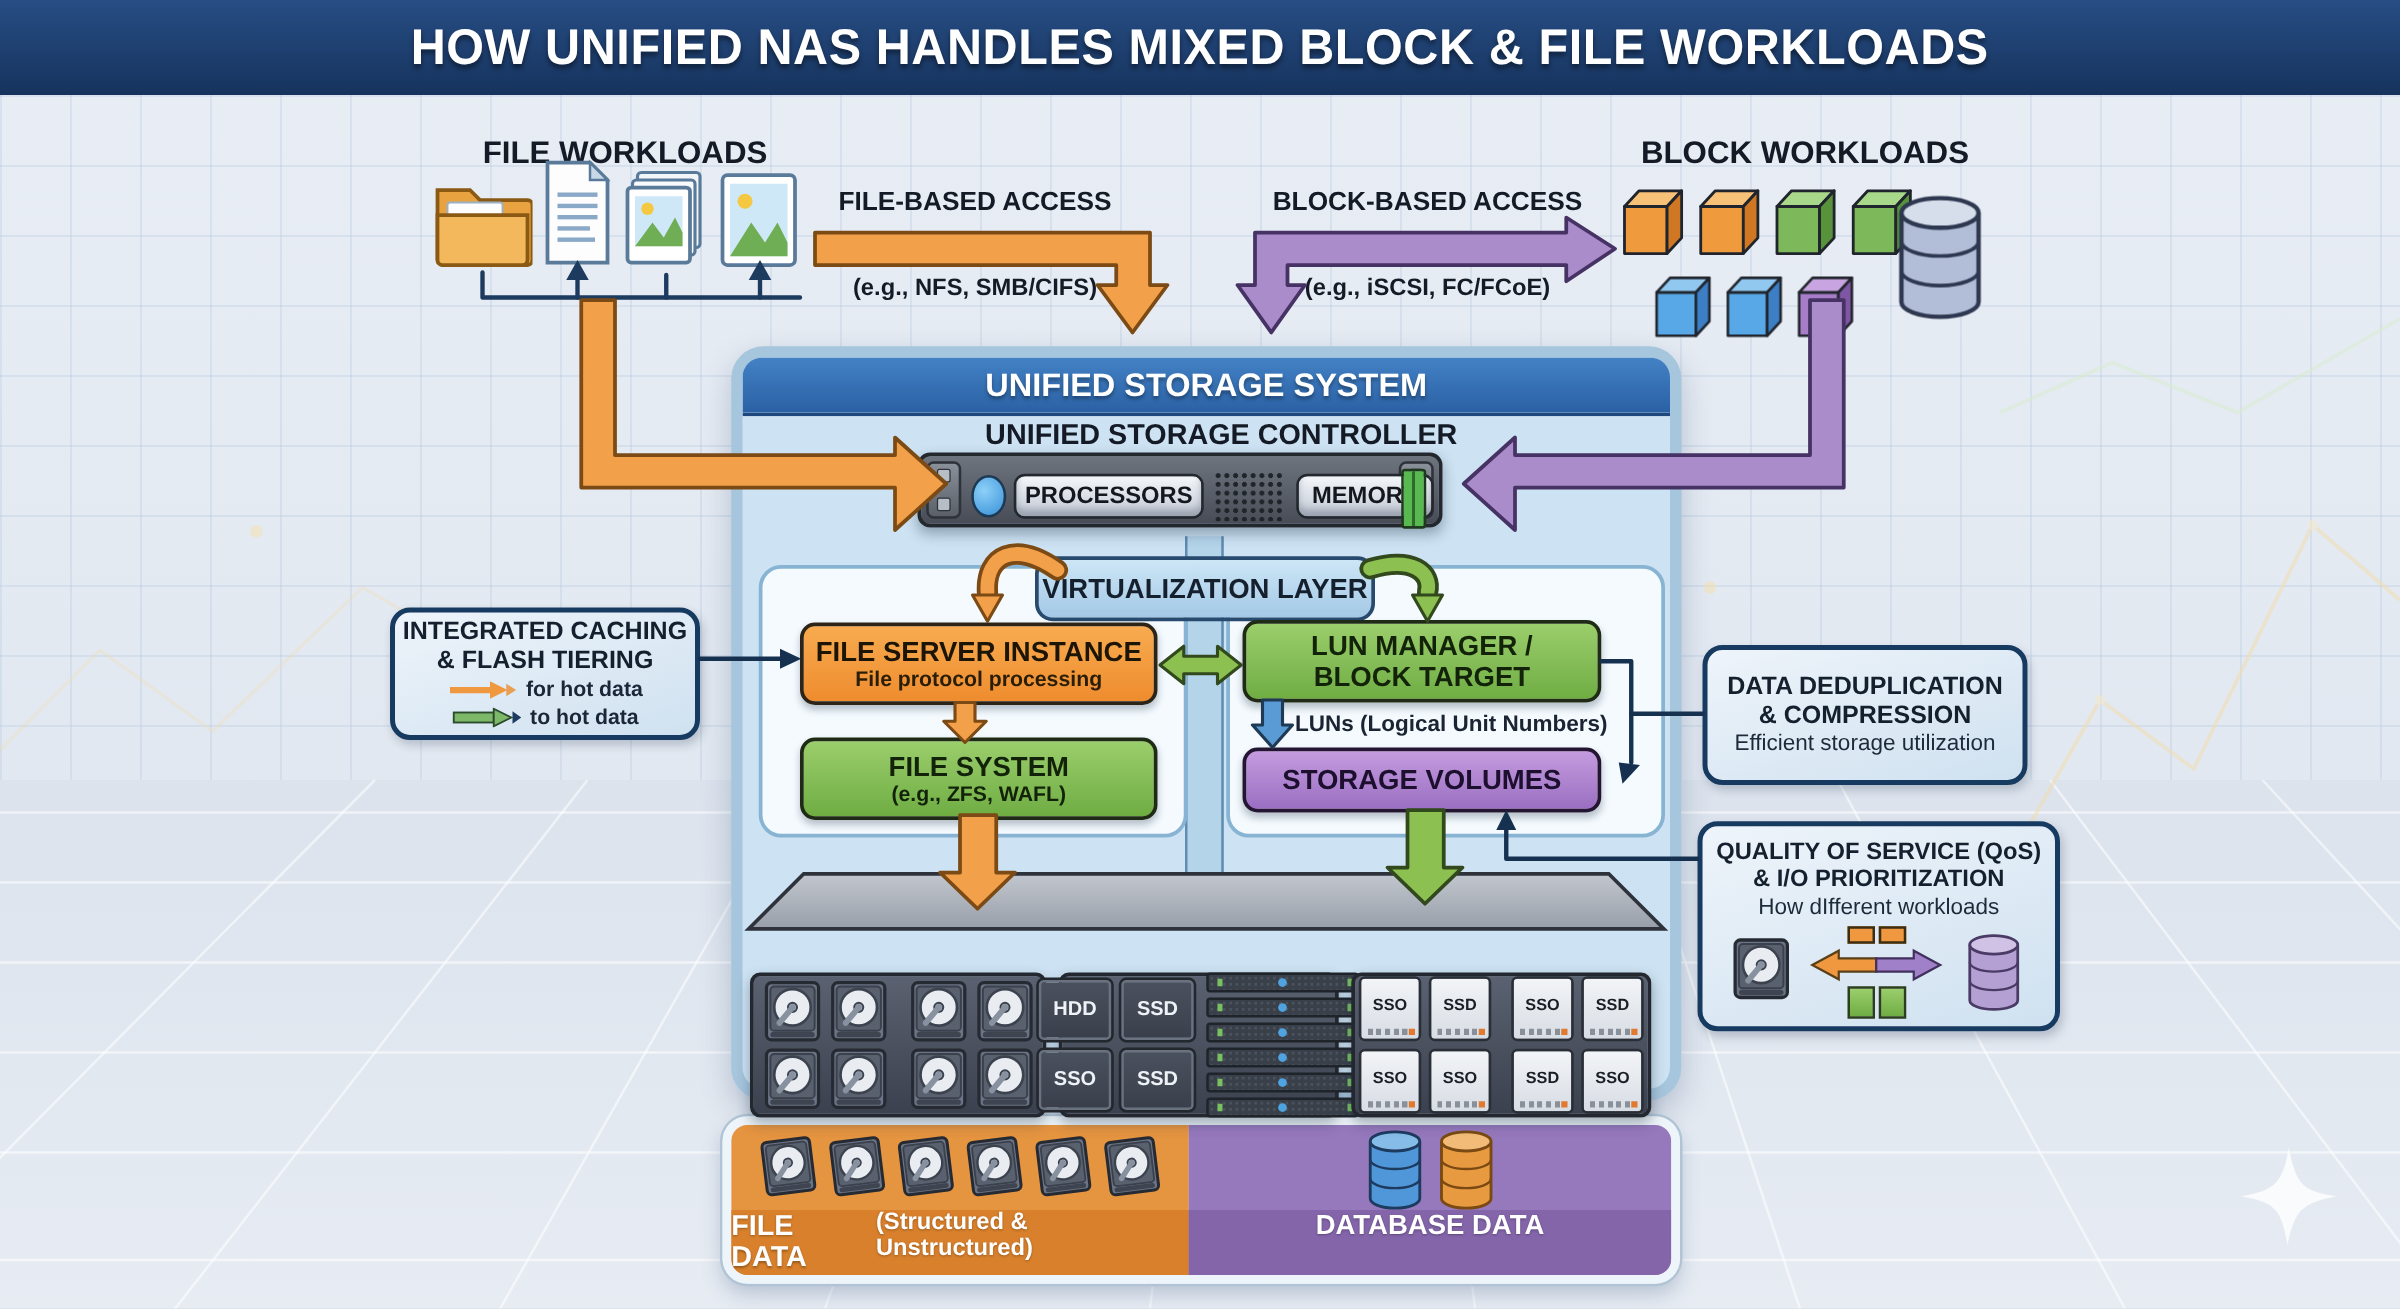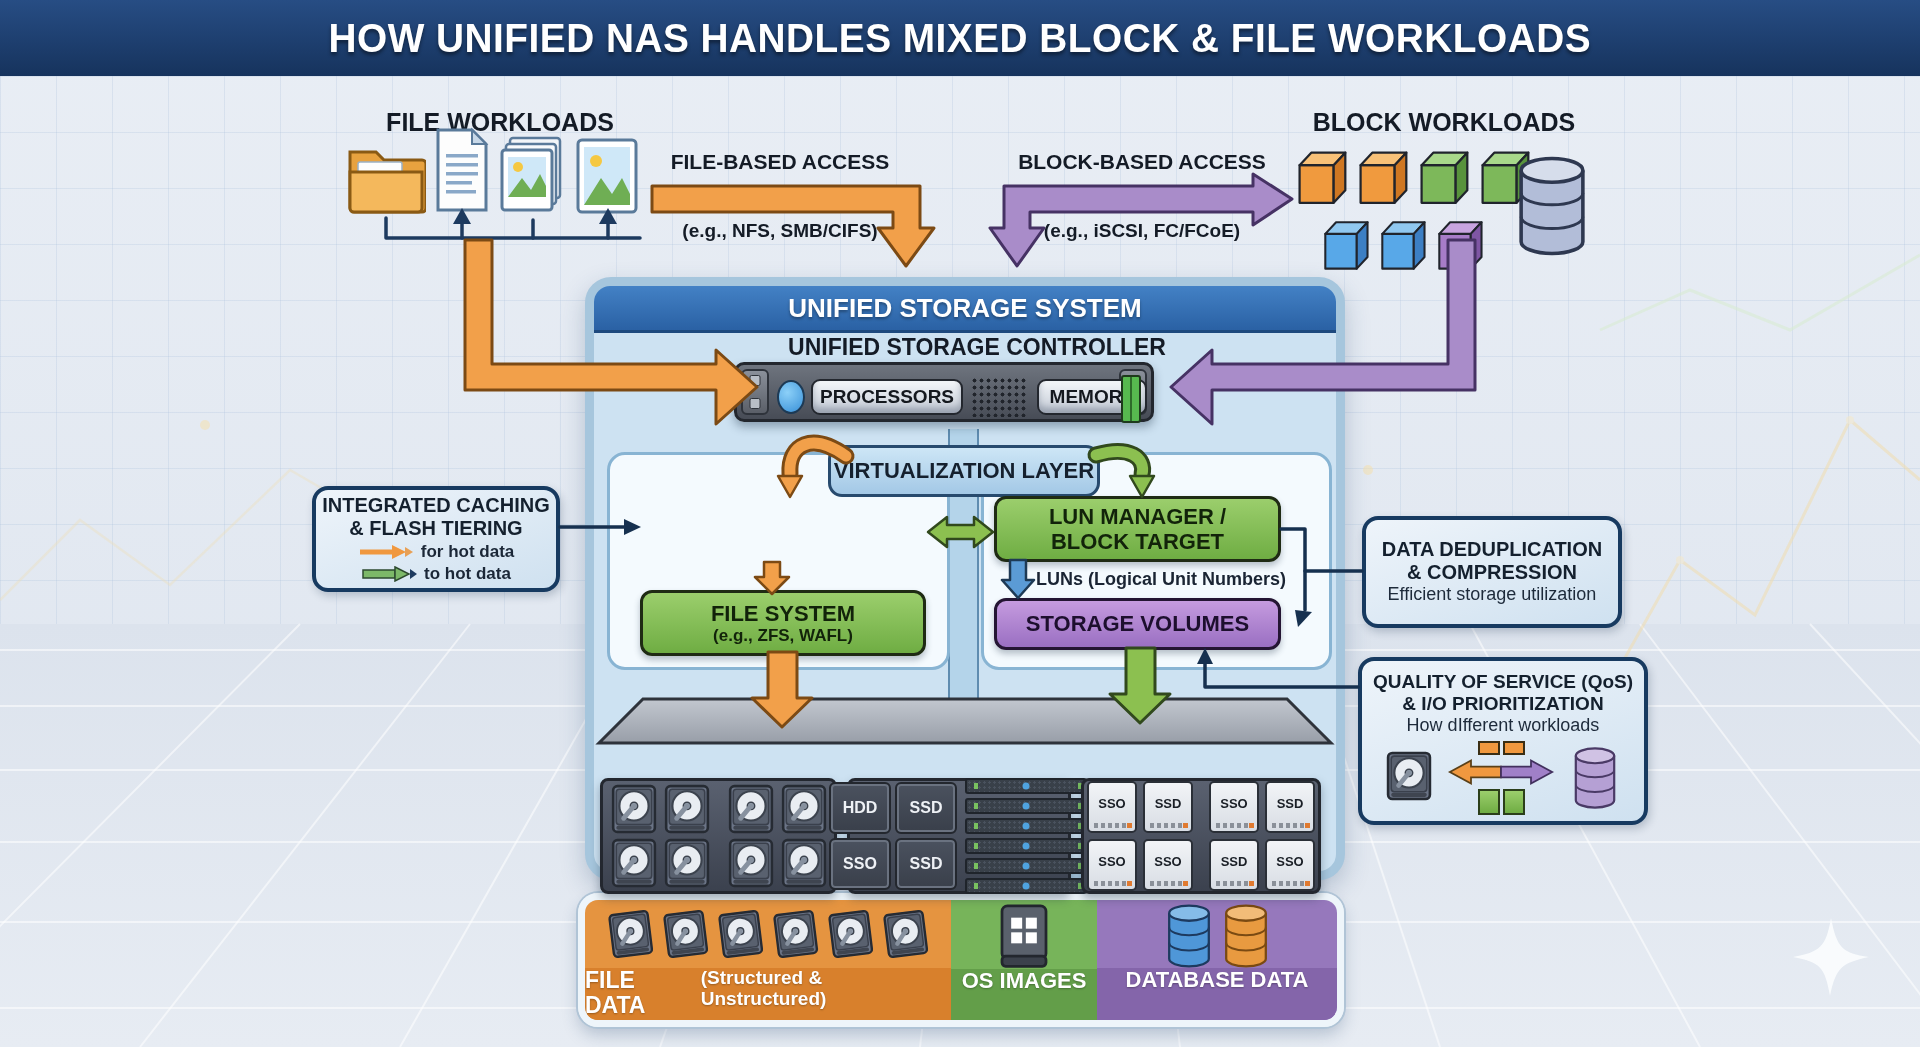--- a/index.html
+++ b/index.html
@@ -275,20 +275,24 @@
     <div class="rack-mem"></div>
   </div>
 
   <div class="abs panel panel-l"></div>
   <div class="abs panel panel-r"></div>
 
   <div class="abs vpill">
     <span>VIRTUALIZATION LAYER</span>
   </div>
 
+  <div class="abs nodebox nb-orange fsi">
+    <div class="t1">FILE SERVER INSTANCE</div>
+    <div class="t2">File protocol processing</div>
+  </div>
   <div class="abs nodebox nb-green lun">
     <div class="t1">LUN MANAGER /</div>
     <div class="t1">BLOCK TARGET</div>
   </div>
   <div class="abs nodebox nb-green fsys">
     <div class="t1">FILE SYSTEM</div>
     <div class="t2">(e.g., ZFS, WAFL)</div>
   </div>
   <div class="abs luns-cap">LUNs (Logical Unit Numbers)</div>
   <div class="abs nodebox nb-purple svol">
@@ -540,37 +544,20 @@
 <circle cx="22" cy="21" r="14" fill="#e9edf2" stroke="#3c434e" stroke-width="2"></circle>
 <circle cx="22" cy="21" r="3.5" fill="#9aa6b4" stroke="#3c434e" stroke-width="1.5"></circle>
 <line x1="22" y1="21" x2="12" y2="33" stroke="#87919f" stroke-width="4.5" stroke-linecap="round"></line>
 <rect x="5" y="40" width="34" height="4" rx="2" fill="#3f4550"></rect>
             </svg></span>
         </div>
       <div class="lbl">
         <div class="l1">FILE DATA</div>
         <div class="l2">(Structured &amp; Unstructured)</div>
       </div>
-    </div>
-    <div class="sec sec-os">
-      <div class="icons">
-        <svg width="52" height="66" viewBox="0 0 56 72">
-          <rect x="4" y="3" width="48" height="58" rx="6" fill="#5a616c" stroke="#23272e" stroke-width="3"></rect>
-          <rect x="4" y="58" width="48" height="11" rx="4" fill="#3c424c" stroke="#23272e" stroke-width="3"></rect>
-          <g fill="#fff">
-              <rect x="14" y="16" width="12" height="12"></rect>
-              <rect x="30" y="16" width="12" height="12"></rect>
-              <rect x="14" y="32" width="12" height="12"></rect>
-              <rect x="30" y="32" width="12" height="12"></rect>
-            </g>
-        </svg>
-      </div>
-      <div class="lbl">
-          <div class="l1" style="font-size:22px;">OS IMAGES</div>
-        </div>
     </div>
     <div class="sec sec-db">
       <div class="icons">
         <svg width="52" height="64" viewBox="0 0 64 84">
           <path d="M6,12 v60 a26,10 0 0 0 52,0 v-60" fill="#4f97d8" stroke="#1d3a5f" stroke-width="3"></path>
           <path d="M6,31 a26,10 0 0 0 52,0" fill="none" stroke="#1d3a5f" stroke-width="2.5"></path>
           <path d="M6,51 a26,10 0 0 0 52,0" fill="none" stroke="#1d3a5f" stroke-width="2.5"></path>
           <ellipse cx="32" cy="12" rx="26" ry="10" fill="#85bce8" stroke="#1d3a5f" stroke-width="3"></ellipse>
         </svg>
         <svg width="52" height="64" viewBox="0 0 64 84">

